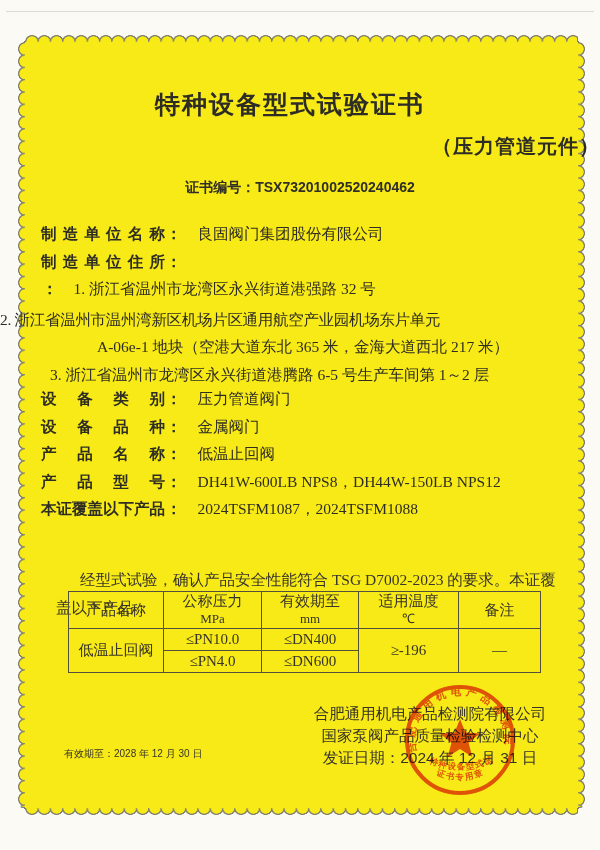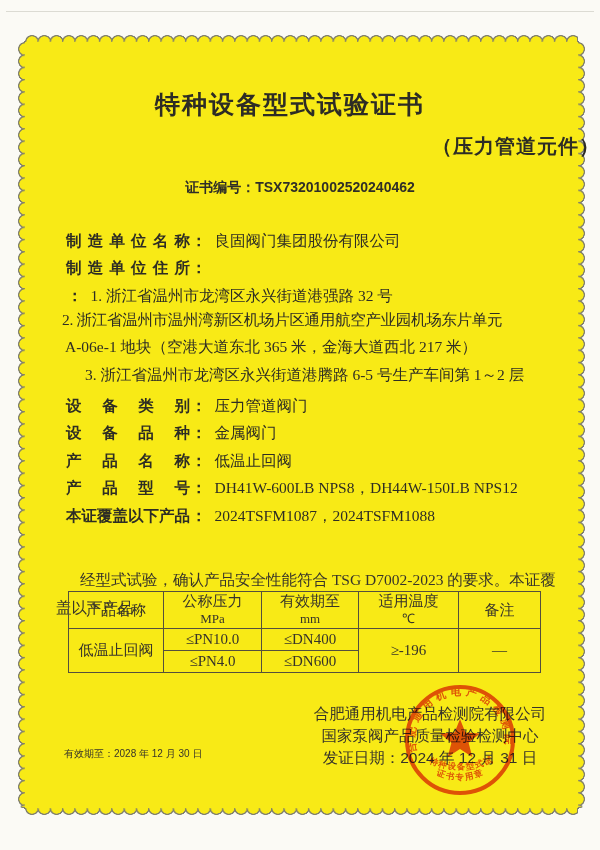--- a/index.html
+++ b/index.html
@@ -36,28 +36,28 @@
   .serif { font-family:"Liberation Serif", serif; }
 
   .title { position:absolute; top:88px; left:0; width:580px; text-align:center;
            font-size:25px; font-weight:700; letter-spacing:2px; color:#2d2c25; }
   .subtitle { position:absolute; top:133px; left:0; width:600px; text-align:right;
            font-size:20px; font-weight:600; letter-spacing:1px; color:#2d2c25; }
   .certno { position:absolute; top:179px; left:0; width:600px; text-align:center;
            font-size:14px; font-weight:600; color:#2f2e27; }
 
   .fields { position:absolute; top:224px; left:0; width:600px; font-size:15.5px; }
-  .frow { height:27.5px; display:flex; align-items:flex-end; padding-left:66px; }
+  .frow { height:27.5px; display:flex; align-items:flex-start; padding-left:41px; }
   .flabel { display:inline-block; width:124px; font-weight:700; text-align:justify; text-align-last:justify; }
   .fcolon { font-weight:700; margin-left:1px; }
-  .fvalue { margin-left:8px; white-space:nowrap; }
+  .fvalue { margin-left:16px; white-space:nowrap; }
   .fcont { height:27.5px; display:flex; align-items:center; white-space:nowrap; }
-  .fcont.l2 { padding-left:62px; letter-spacing:-0.3px; }
-  .fcont.lA { padding-left:65px; }
-  .fcont.l3 { padding-left:85px; }
+  .fcont.l2 { letter-spacing:-0.3px; }
+  .fcont.lA { padding-left:97px; }
+  .fcont.l3 { padding-left:50px; }
 
   .statement { position:absolute; top:534px; left:56px; width:504px;
            font-size:15.5px; line-height:27.5px; text-indent:24px; color:var(--ink2);margin-top:32px; }
 
   table.spec { position:absolute; left:68px; top:591px; width:472px; border-collapse:collapse;
            table-layout:fixed; font-size:15px; color:var(--ink2); text-align:center; }
   table.spec th, table.spec td { border:1px solid #55503d; font-weight:400; padding:0; vertical-align:middle; }
   table.spec th { height:37px; line-height:17px; }
   table.spec td { height:22px; }
   .unit { font-size:13px; display:block; }

